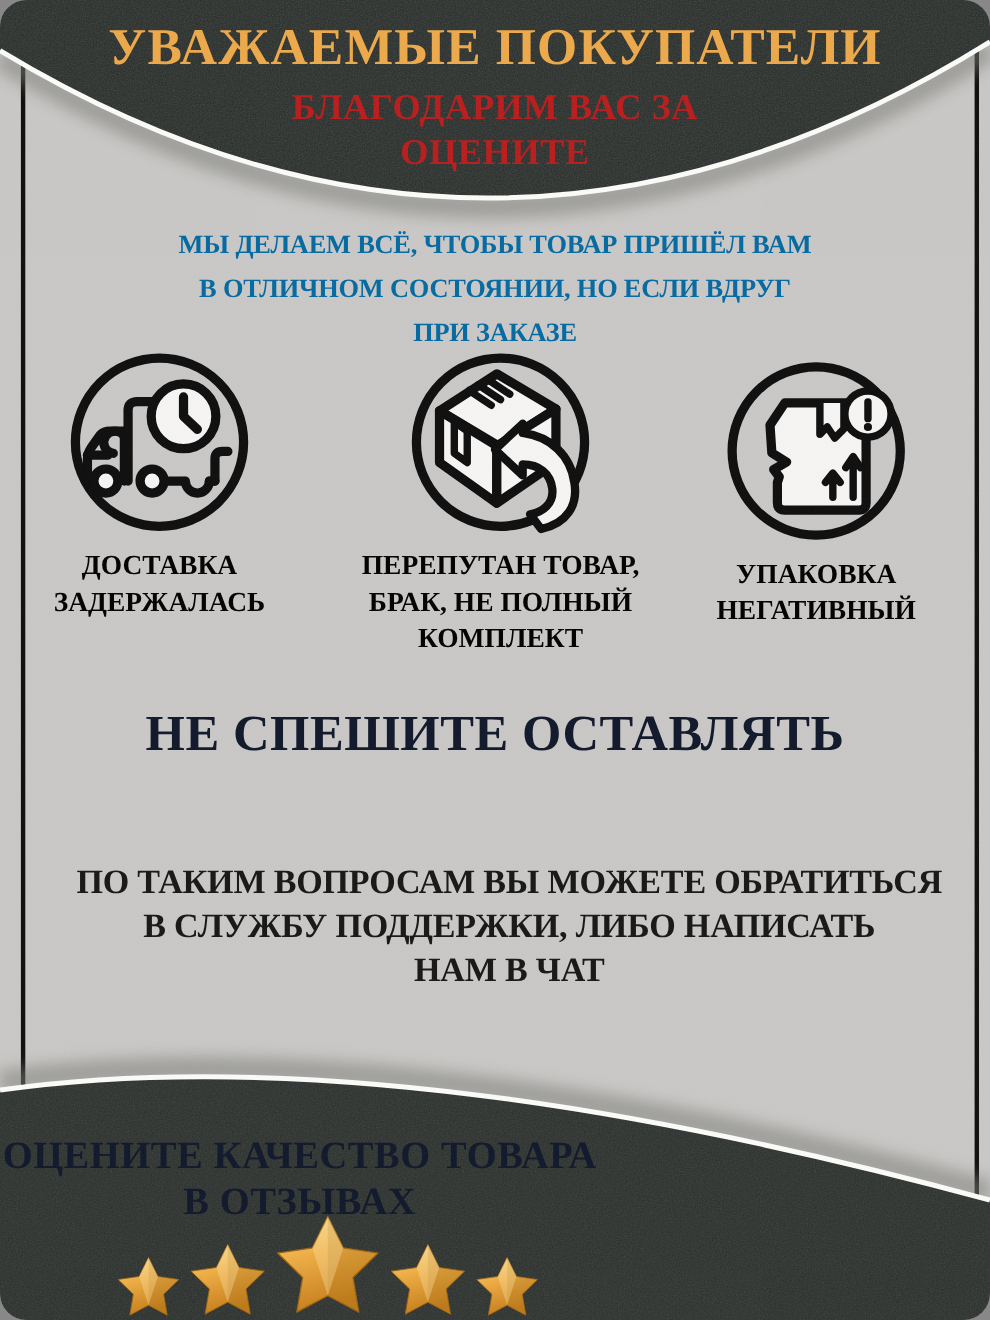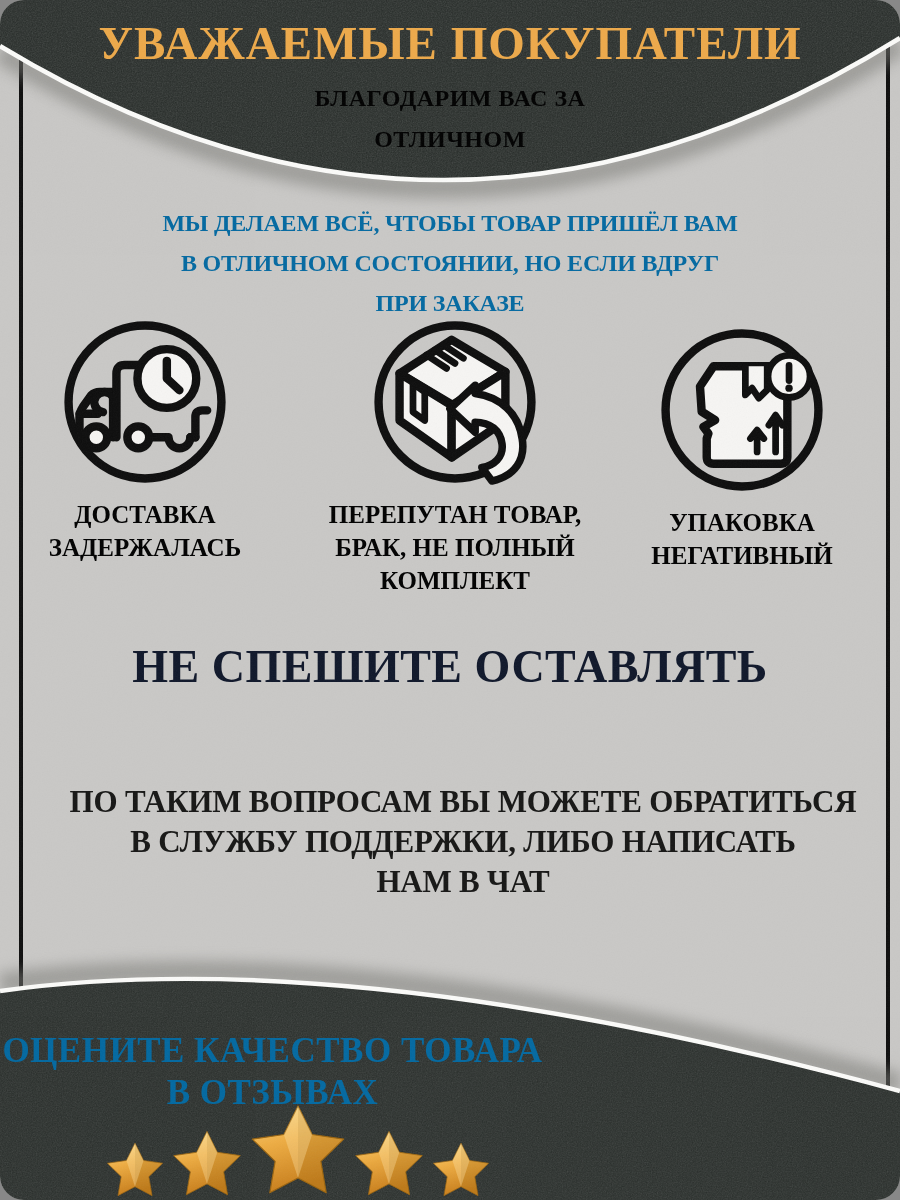--- a/index.html
+++ b/index.html
@@ -17,34 +17,34 @@
   }
   .panel-top,.panel-bottom{position:absolute;left:0;z-index:2;display:block;}
   .panel-top{top:0;}
   .panel-bottom{top:920px;}
   .grain-overlay{position:absolute;inset:0;z-index:6;opacity:.05;pointer-events:none;}
   .layer{position:absolute;left:0;right:0;z-index:3;text-align:center;}
   .hdr-title{
     top:16px;font-size:47px;font-weight:bold;color:var(--gold,#eda94a);
     letter-spacing:1px;z-index:3;
   }
-  .hdr-sub{top:78px;font-size:24px;line-height:41px;font-weight:bold;color:#000000;letter-spacing:.5px;}
+  .hdr-sub{top:78px;font-size:33px;line-height:41px;font-weight:bold;color:#b91c1c;letter-spacing:.5px;}
   .intro{top:203px;font-size:24px;line-height:40px;font-weight:bold;color:#0369a1;letter-spacing:-0.2px;}
   .issue{position:absolute;top:318px;width:270px;z-index:3;text-align:center;}
   .issue-1{left:10px;}
   .issue-2{left:320px;}
   .issue-3{left:607px;}
   .issue-icon{width:168px;height:168px;margin:0 auto;display:block;}
   .issue-3 .issue-icon{margin-top:8px;}
   .issue-label{margin-top:12px;font-size:25px;line-height:33px;font-weight:bold;color:#000000;}
   .warning{top:638px;font-size:46px;line-height:57px;font-weight:bold;color:#0f172a;letter-spacing:.5px;}
   .support{top:782px;font-size:31px;line-height:40px;font-weight:bold;color:#161615;letter-spacing:-0.2px;padding-left:26px;}
   .footer-text{
     position:absolute;top:1030px;left:0;width:545px;z-index:3;text-align:center;
-    font-size:35px;line-height:42px;font-weight:bold;color:#0369a1;letter-spacing:.5px;
+    font-size:35px;line-height:42px;font-weight:bold;color:#0f172a;letter-spacing:.5px;
   }
   .stars-row{
     position:absolute;top:1100px;left:25px;width:545px;height:100px;z-index:3;
     display:flex;justify-content:center;align-items:flex-end;gap:8px;
   }
   .stars-row svg{display:block;}
   .icon-stroke{stroke:#0d0d0d;stroke-width:5;fill:none;stroke-linecap:round;stroke-linejoin:round;}
 </style>
 </head>
 <body>
@@ -99,21 +99,21 @@
     <path d="M0,280 V71 Q350,22 900,171 V280 Z" fill="#272c29"></path>
     <g clip-path="url(#bot-clip)" opacity="0.16">
       <rect x="-20" y="0" width="940" height="300" filter="url(#grain-f)"></rect>
     </g>
     <path d="M0,71 Q350,22 900,171" stroke="#fbfbf9" stroke-width="4.5" fill="none"></path>
   </svg>
 
   <div class="layer hdr-title">УВАЖАЕМЫЕ ПОКУПАТЕЛИ</div>
   <div class="layer hdr-sub">
     <div>БЛАГОДАРИМ ВАС ЗА</div>
-    <div>ОТЛИЧНОМ</div>
+    <div>ОЦЕНИТЕ</div>
   </div>
 
   <div class="layer intro">
     <div>МЫ ДЕЛАЕМ ВСЁ, ЧТОБЫ ТОВАР ПРИШЁЛ ВАМ</div>
     <div>В ОТЛИЧНОМ СОСТОЯНИИ, НО ЕСЛИ ВДРУГ</div>
     <div>ПРИ ЗАКАЗЕ</div>
   </div>
 
   <div class="issue issue-1">
     <svg class="issue-icon" viewBox="0 0 100 100">

